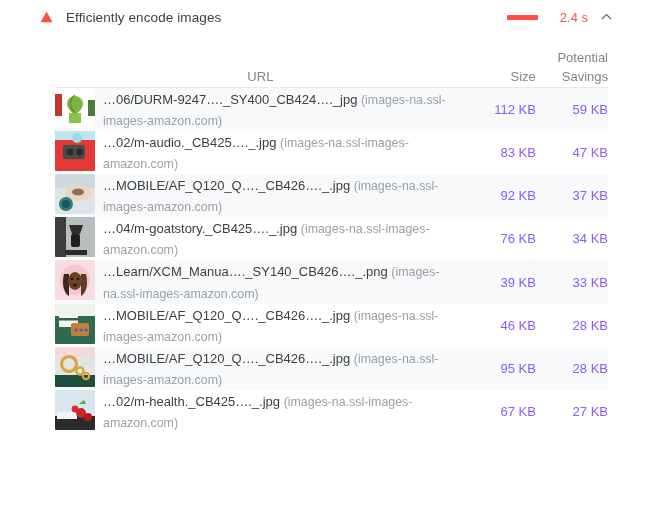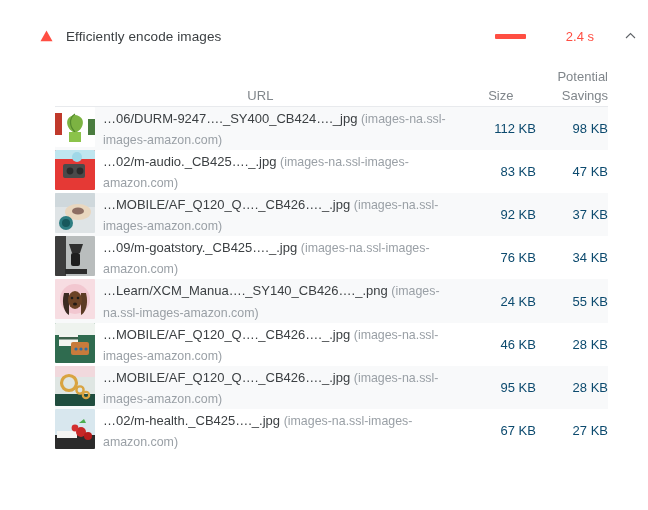--- a/index.html
+++ b/index.html
@@ -19,22 +19,22 @@
     height: 510px;
     position: relative;
     box-sizing: border-box;
   }
 
   
   .audit-header {
     display: flex;
     align-items: center;
     height: 30px;
-    padding: 0 12px 0 0;
-    margin-top: 21px;
+    padding: 0 36px 0 0;
+    margin-top: 2px;
   }
   .warn-icon {
     width: 26px;
     min-width: 26px;
     display: flex;
     align-items: center;
     justify-content: center;
     margin-left: 33px;
   }
   .warn-icon svg { display: block; }
@@ -42,21 +42,21 @@
     font-size: 13.5px;
     color: #3c4043;
     letter-spacing: 0.1px;
     margin-left: 7px;
     white-space: nowrap;
   }
   .header-right {
     margin-left: auto;
     display: flex;
     align-items: center;
-    gap: 18px;
+    gap: 0px;
   }
   .score-bar {
     width: 31px;
     height: 5px;
     background: #ff4e42;
     border-radius: 1px;
     margin-right: 18px;
   }
   .audit-time {
     color: #ff4e42;
@@ -106,21 +106,21 @@
     padding: 0 0 0 0;
     border-bottom: 1px solid #e8eaed;
     line-height: 1.45;
   }
   th.col-url {
     text-align: center;
     padding-left: 48px;
     width: 410px;
   }
   th.col-size {
-    text-align: center;
+    text-align: right;
     width: 70px;
     padding-right: 4px;
   }
   th.col-savings {
     text-align: right;
     width: 72px;
   }
 
   table.audit-table td {
     padding: 0;
@@ -157,21 +157,21 @@
   .url-main {
     color: #3c4043;
     font-size: 13px;
   }
   .url-host {
     color: #9aa0a6;
     font-size: 12.4px;
   }
   td.cell-size, td.cell-savings {
     text-align: right;
-    color: #0c4a6e;
+    color: #8b5cf6;
     font-size: 13px;
     white-space: nowrap;
   }
   td.cell-size { padding-right: 4px; }
   td.cell-savings { padding-right: 0px; }
 </style>
 </head>
 <body>
 
 <div class="audit-panel">
@@ -218,21 +218,21 @@
                     <rect x="33" y="12" width="7" height="16" fill="#4a7c3f"></rect>
                     <path d="M20 26 C10 22 9 9 20 8 C31 9 30 22 20 26Z" fill="#7cb342"></path>
                     <path d="M20 25 C14 19 14 11 20 7" stroke="#558b2f" fill="none" stroke-width="1.2"></path>
                     <rect x="14" y="25" width="12" height="10" fill="#8bc34a"></rect>
                   </svg>
                 </span>
                 <span class="url-text"><span class="url-main">…06/DURM-9247…._SY400_CB424…._jpg</span> <span class="url-host">(images-na.ssl-images-amazon.com)</span></span>
               </div>
             </td>
             <td class="cell-size">112 KB</td>
-            <td class="cell-savings">98 KB</td>
+            <td class="cell-savings">59 KB</td>
           </tr>
           <tr class="data-row even">
             <td class="cell-url">
               <div class="url-inner">
                 <span class="thumb">
                   <svg viewBox="0 0 40 40">
                     <rect width="40" height="40" fill="#e53935"></rect>
                     <rect x="0" y="0" width="40" height="9" fill="#bfe6ef"></rect>
                     <rect x="8" y="14" width="22" height="14" rx="2" fill="#4a4a4a"></rect>
                     <circle cx="15" cy="21" r="3.4" fill="#2b2b2b"></circle>
@@ -270,21 +270,21 @@
               <div class="url-inner">
                 <span class="thumb">
                   <svg viewBox="0 0 40 40">
                     <rect width="40" height="40" fill="#b9bdbd"></rect>
                     <rect x="0" y="0" width="11" height="40" fill="#3d3d3d"></rect>
                     <path d="M14 8 h14 l-3 9 h-8 Z" fill="#2f2f2f"></path>
                     <rect x="16" y="17" width="9" height="13" rx="2" fill="#1f1f1f"></rect>
                     <rect x="10" y="33" width="22" height="5" fill="#2b2b2b"></rect>
                   </svg>
                 </span>
-                <span class="url-text"><span class="url-main">…09/m-goatstory._CB425…._.jpg</span> <span class="url-host">(images-na.ssl-images-amazon.com)</span></span>
+                <span class="url-text"><span class="url-main">…04/m-goatstory._CB425…._.jpg</span> <span class="url-host">(images-na.ssl-images-amazon.com)</span></span>
               </div>
             </td>
             <td class="cell-size">76 KB</td>
             <td class="cell-savings">34 KB</td>
           </tr>
           <tr class="data-row odd">
             <td class="cell-url">
               <div class="url-inner">
                 <span class="thumb">
                   <svg viewBox="0 0 40 40">
@@ -294,22 +294,22 @@
                     <path d="M31 14 C34 26 30 34 26 36 L26 14Z" fill="#5d3b24"></path>
                     <ellipse cx="20" cy="21" rx="7" ry="9" fill="#6b4226"></ellipse>
                     <circle cx="17" cy="19" r="1.3" fill="#1b1b1b"></circle>
                     <circle cx="23" cy="19" r="1.3" fill="#1b1b1b"></circle>
                     <ellipse cx="20" cy="25" rx="2" ry="1.5" fill="#231a14"></ellipse>
                   </svg>
                 </span>
                 <span class="url-text"><span class="url-main">…Learn/XCM_Manua…._SY140_CB426…._.png</span> <span class="url-host">(images-na.ssl-images-amazon.com)</span></span>
               </div>
             </td>
-            <td class="cell-size">24 KB</td>
-            <td class="cell-savings">55 KB</td>
+            <td class="cell-size">39 KB</td>
+            <td class="cell-savings">33 KB</td>
           </tr>
           <tr class="data-row even">
             <td class="cell-url">
               <div class="url-inner">
                 <span class="thumb">
                   <svg viewBox="0 0 40 40">
                     <rect width="40" height="40" fill="#2f6b4f"></rect>
                     <rect x="0" y="0" width="40" height="12" fill="#eef3ee"></rect>
                     <rect x="4" y="12" width="19" height="11" fill="#f3f4f0"></rect>
                     <rect x="4" y="14" width="19" height="2.5" fill="#3b5f4a"></rect>

